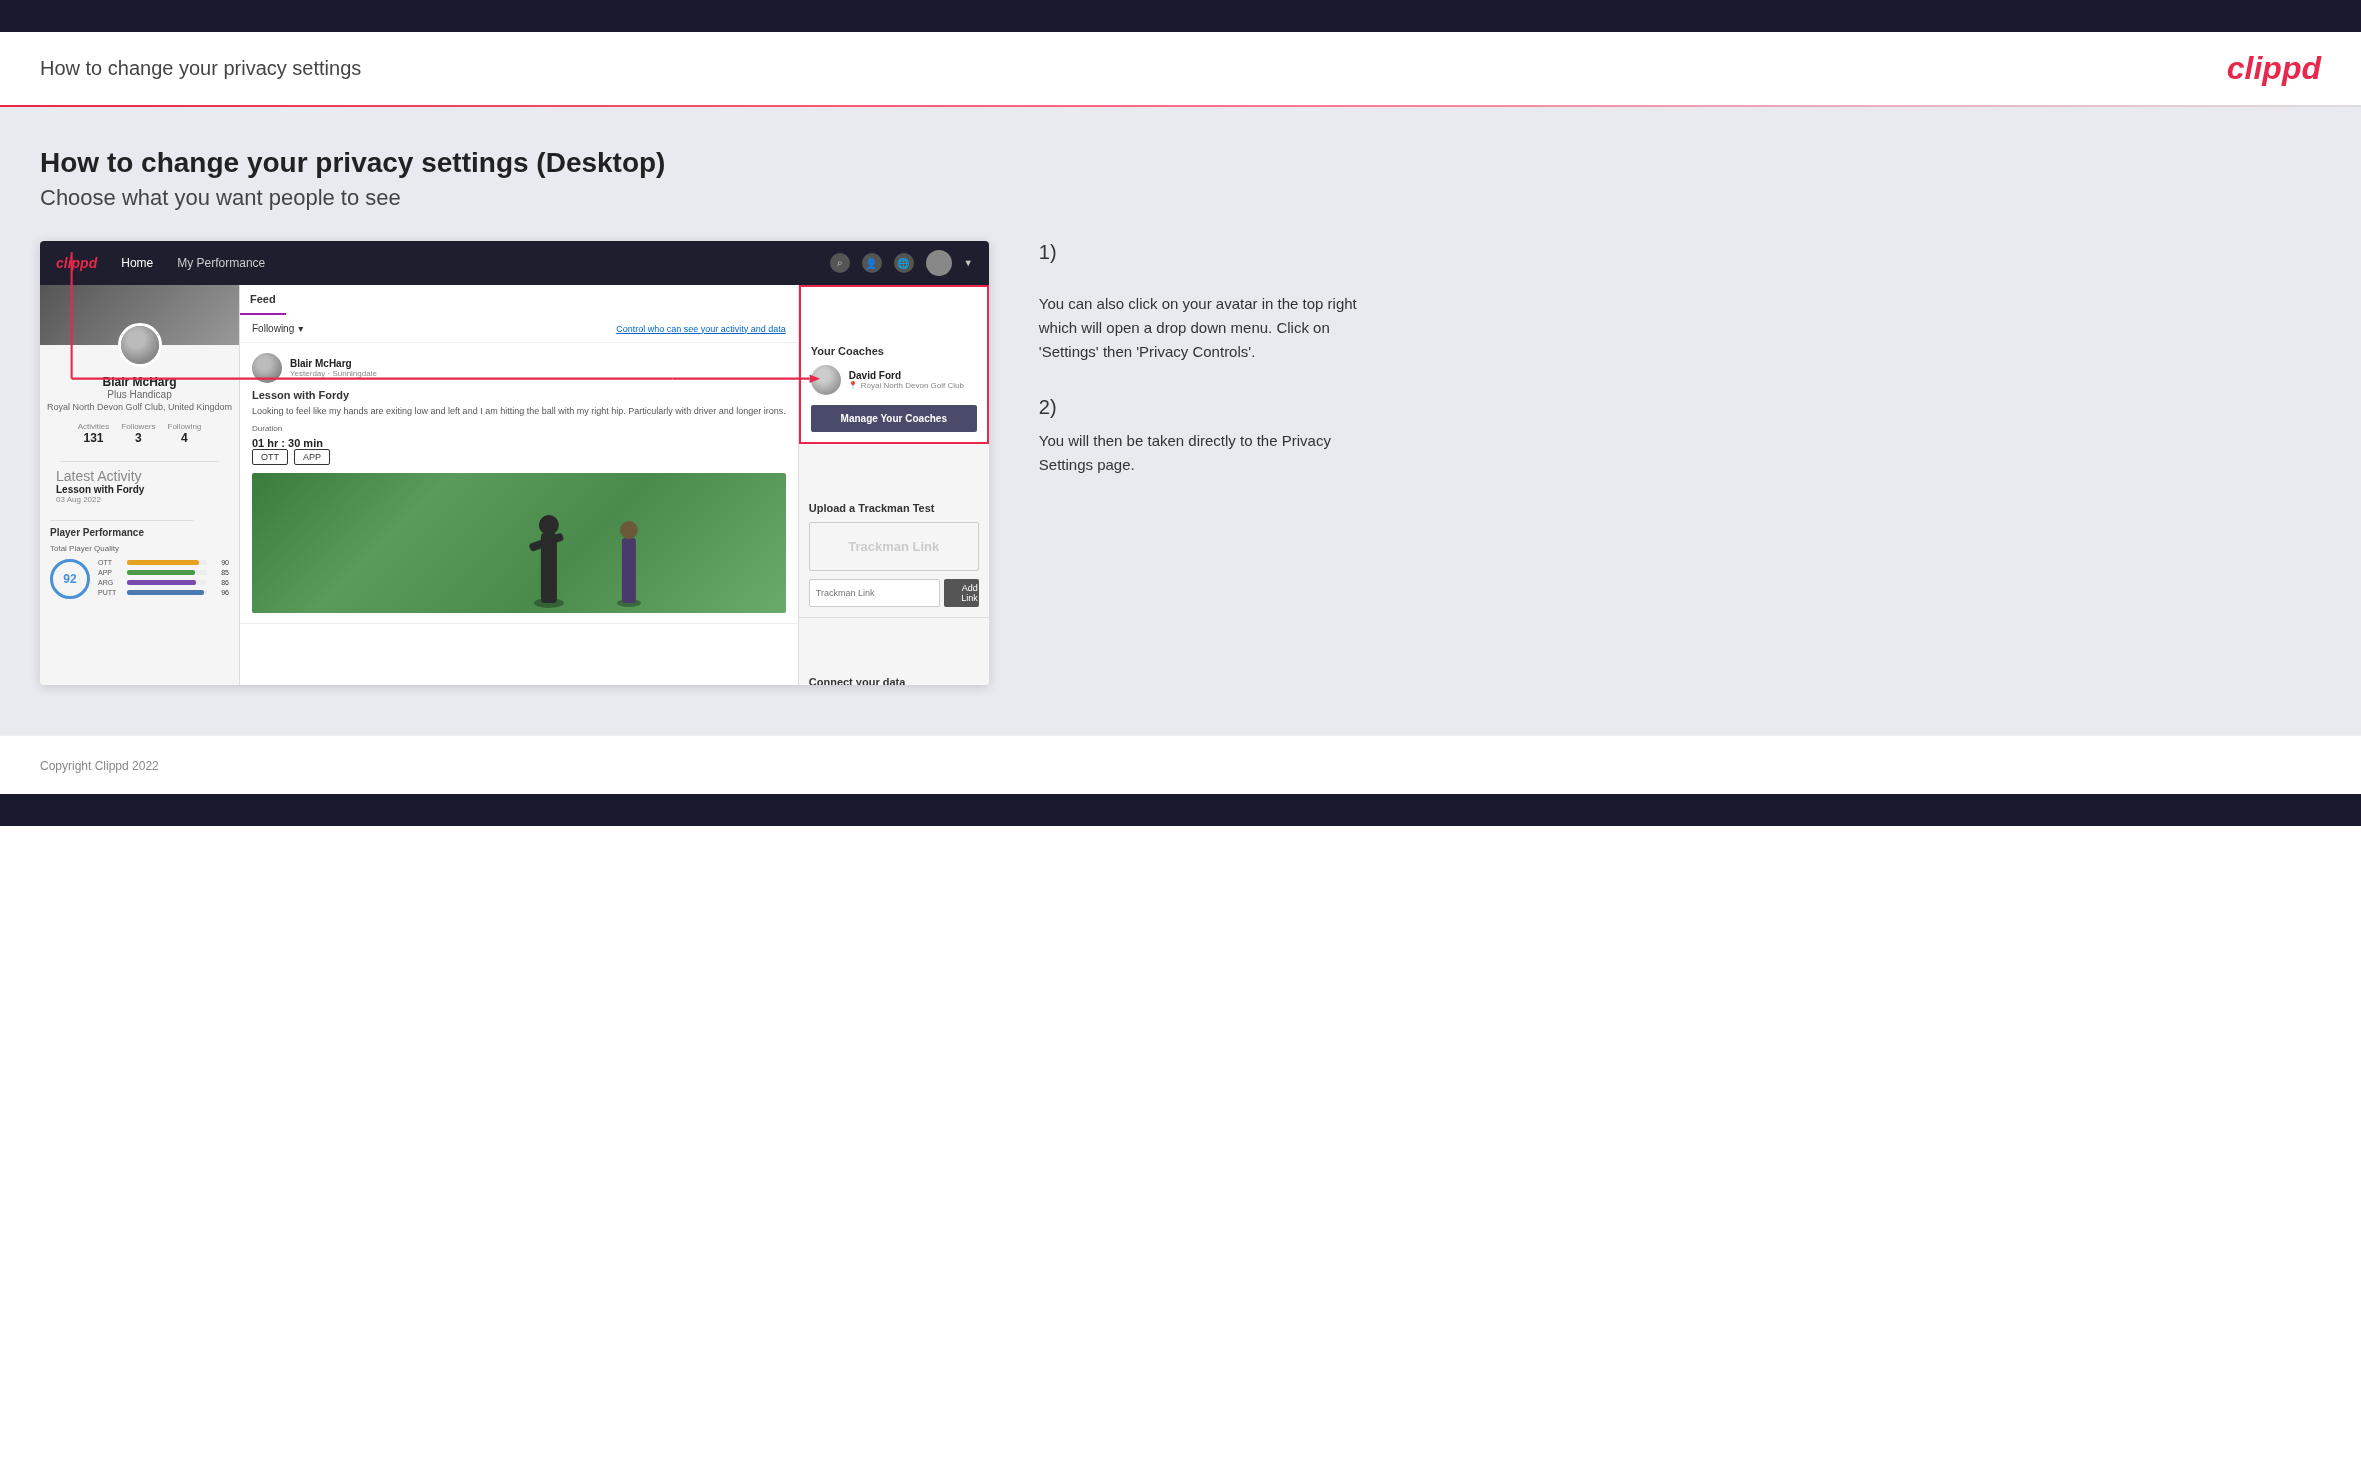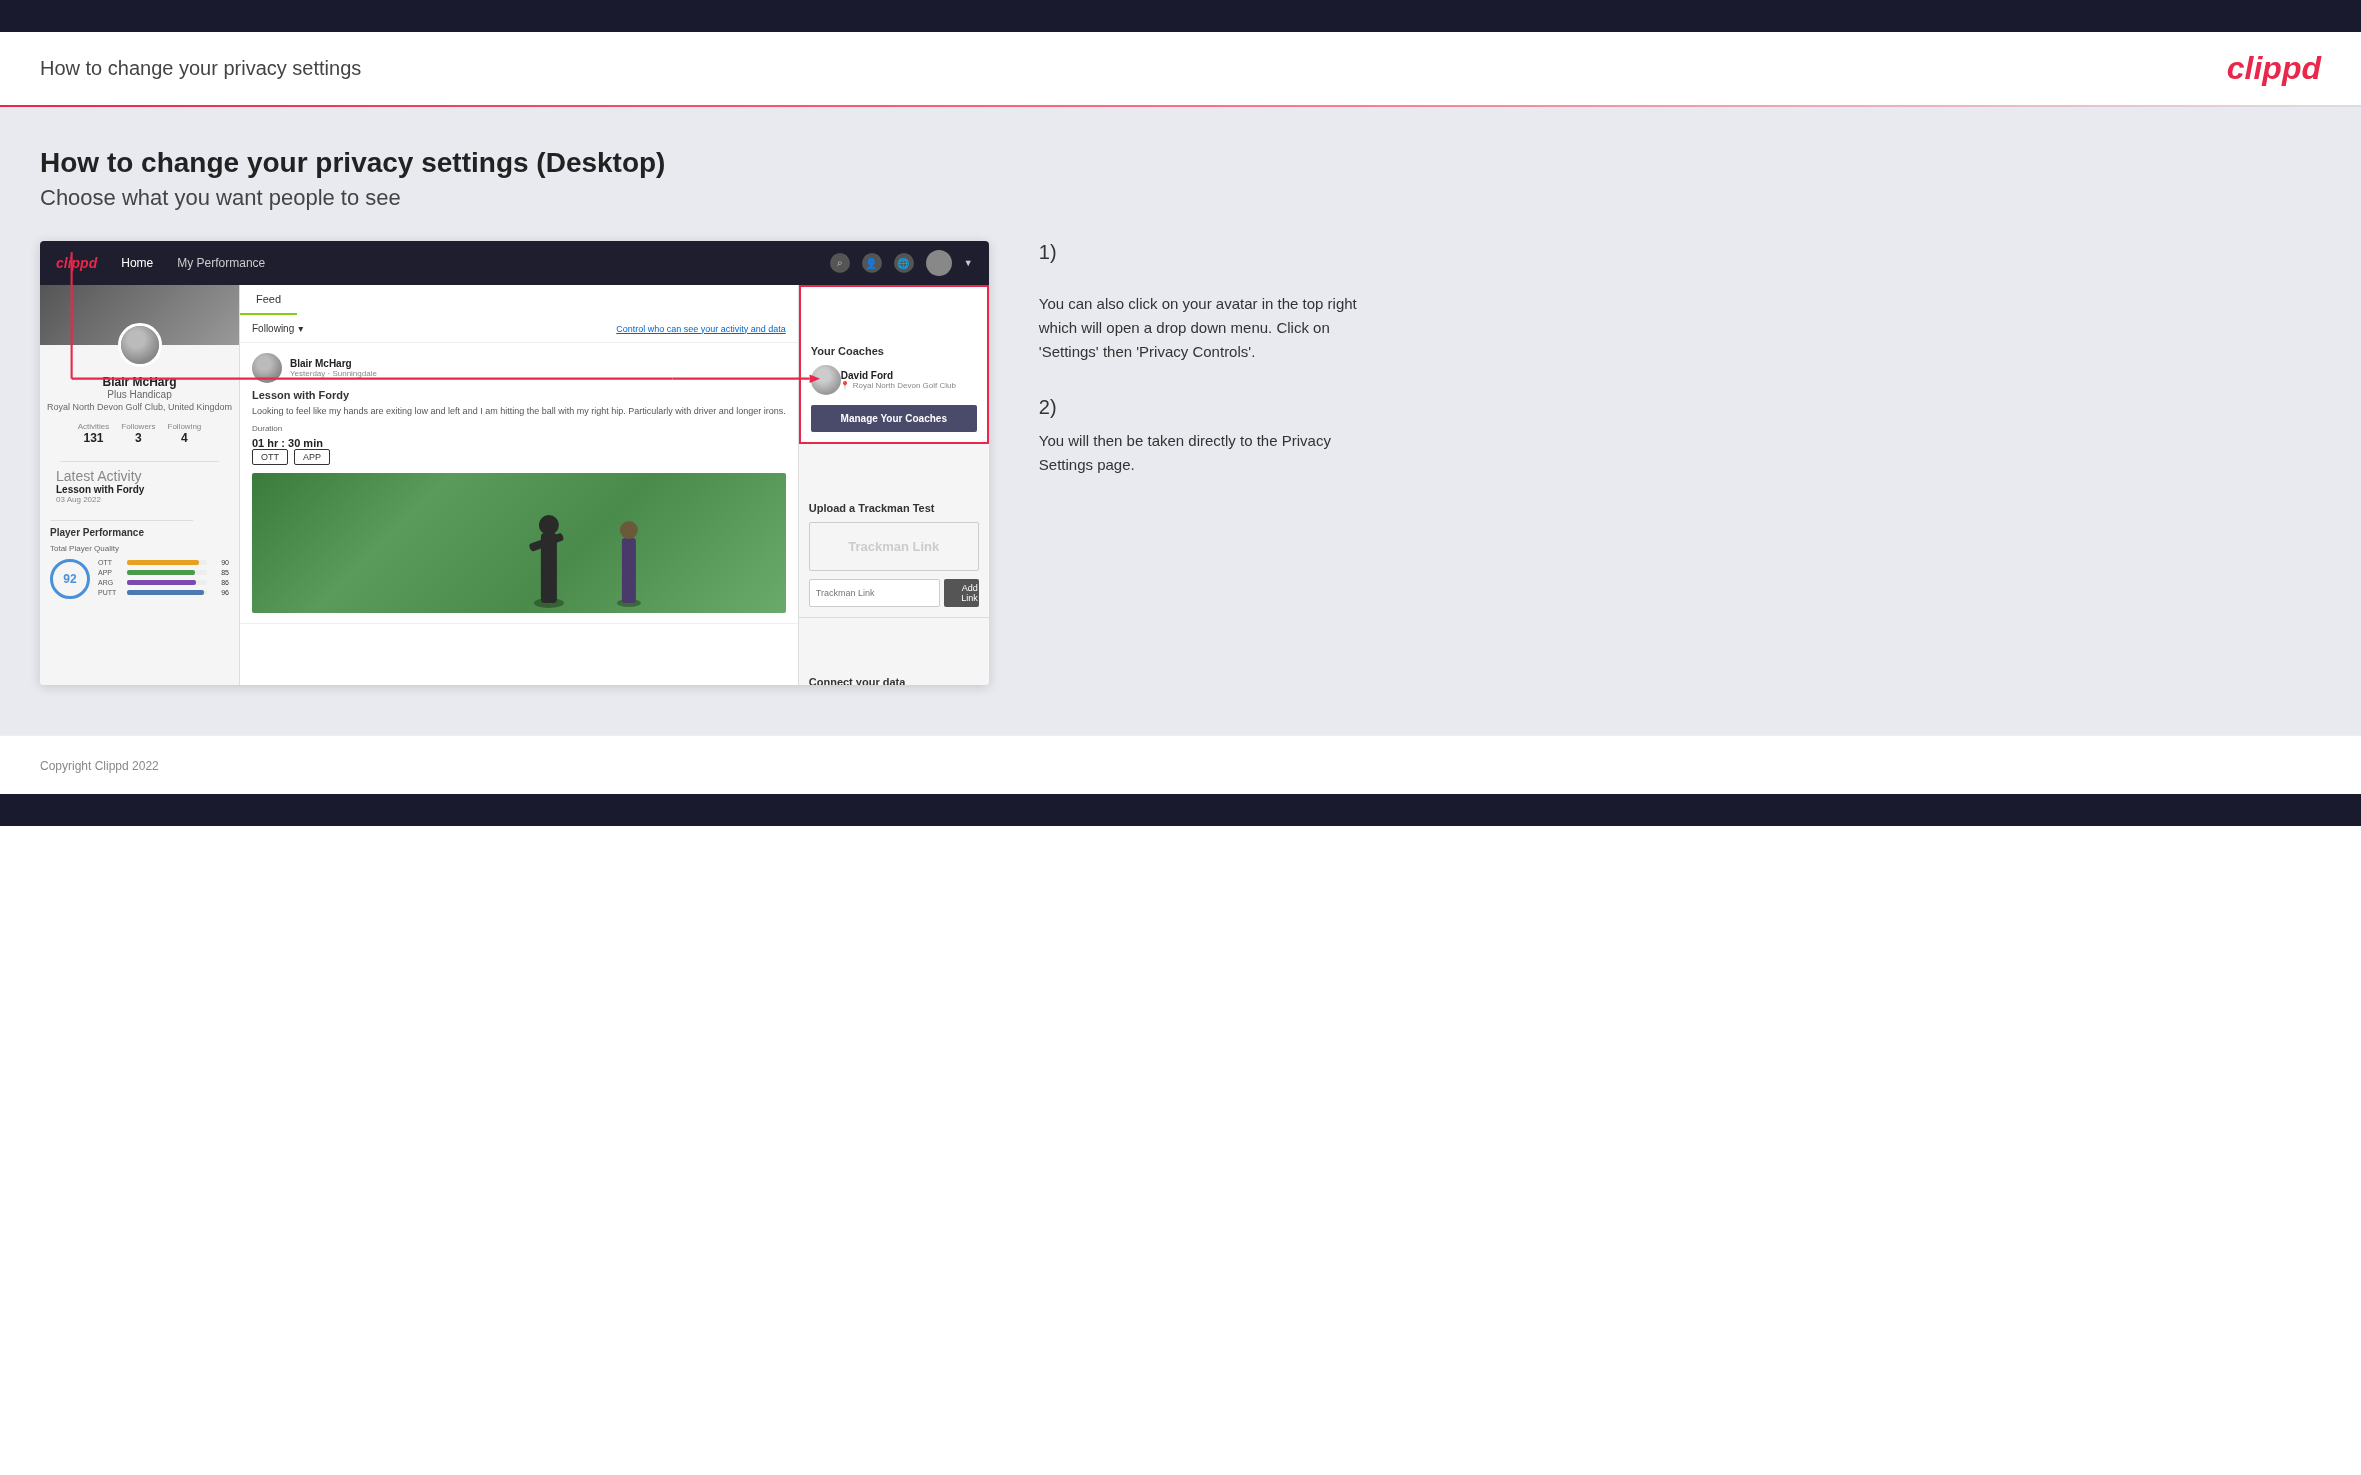--- a/index.html
+++ b/index.html
@@ -294,25 +294,25 @@
 
     
     .feed-area {
       flex: 1;
       background: #fff;
       display: flex;
       flex-direction: column;
       border-right: 1px solid #ddd;
     }
     .feed-tab {
-      padding: 8px 16px;
+      padding: 8px 10px;
       font-size: 11px;
-      font-weight: normal;
-      color: #333;
-      border-bottom: 2px solid #84cc16;
+      font-weight: bold;
+      color: #333;
+      border-bottom: 2px solid #a21caf;
       display: inline-block;
       width: fit-content;
     }
     .following-bar {
       display: flex;
       align-items: center;
       justify-content: space-between;
       padding: 8px 12px;
       border-bottom: 1px solid #eee;
     }
@@ -414,21 +414,21 @@
     .section-title {
       font-size: 11px;
       font-weight: bold;
       color: #333;
       margin-bottom: 8px;
       margin-top: 48px;
     }
     .coach-item {
       display: flex;
       align-items: center;
-      gap: 0;
+      gap: 8px;
       margin-bottom: 10px;
     }
     .coach-avatar {
       width: 30px;
       height: 30px;
       border-radius: 50%;
       background: radial-gradient(circle at 40% 35%, #ccc 25%, #999 70%);
       flex-shrink: 0;
     }
     .coach-name {

